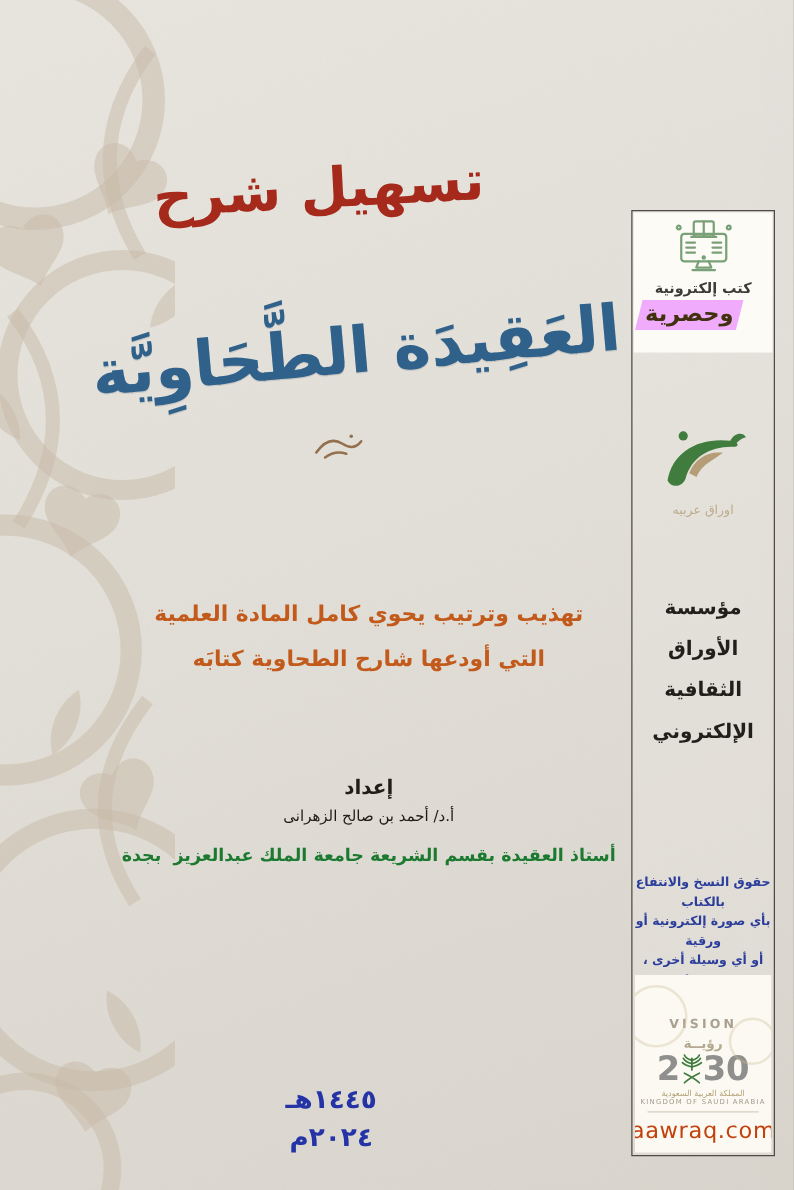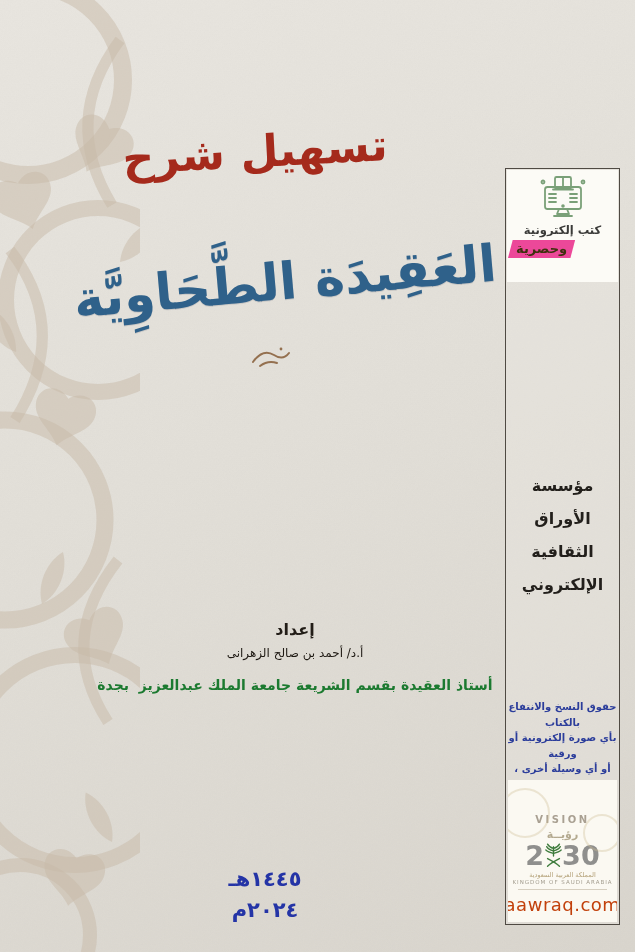--- a/index.html
+++ b/index.html
@@ -46,21 +46,21 @@
     border:1px solid #4f4a43;background:rgba(235,232,225,.35);
   }
   .ebook-card{
     position:absolute;top:1px;left:1px;right:1px;height:112px;
     background:#fcfbf6;display:flex;flex-direction:column;align-items:center;
     padding-top:5px;box-sizing:border-box;
   }
   .ebook-line{font-size:11.5px;font-weight:bold;color:#3b3b39;direction:rtl;margin-top:2px;}
   .exclusive-badge{
     align-self:flex-start;margin-top:3px;margin-left:1px;
-    background:#ec4899;color:#40310f;font-size:13px;font-weight:bold;direction:rtl;
+    background:#f0abfc;color:#40310f;font-size:18px;font-weight:bold;direction:rtl;
     padding:1px 8px 2px 8px;clip-path:polygon(7% 0,100% 0,93% 100%,0 100%);
   }
   .awraq{position:absolute;top:173px;left:0;right:0;text-align:center;}
   .awraq-caption{font-size:10px;color:#bcab8c;direction:rtl;margin-top:1px;}
   .foundation{
     position:absolute;top:300px;left:0;right:0;text-align:center;direction:rtl;
     font-size:16px;font-weight:bold;color:#221f1b;line-height:33px;
   }
   .copyright{
     position:absolute;top:530px;left:2px;right:2px;text-align:center;direction:rtl;
@@ -133,20 +133,24 @@
 
   <svg class="abs signature" width="42" height="26" viewBox="0 0 42 26">
     <g fill="none" stroke="#94704f" stroke-width="2" stroke-linecap="round">
       <path d="M3,18 Q13,4 24,11 Q33,17 39,9"></path>
       <path d="M10,22 Q18,16 27,19"></path>
     </g>
     <circle cx="31" cy="5" r="1.4" fill="#94704f"></circle>
   </svg>
 
 
+  <div class="abs subtitle">
+    <div>تهذيب وترتيب يحوي كامل المادة العلمية</div>
+    <div>التي أودعها شارح الطحاوية كتابَه</div>
+  </div>
 
   <div class="abs prepared">
     <div class="prepared-label">إعداد</div>
     <div class="preparer-name">أ.د/ أحمد بن صالح الزهرانى</div>
     <div class="preparer-title">أستاذ العقيدة بقسم الشريعة جامعة الملك عبدالعزيز  بجدة</div>
   </div>
 
   <div class="abs date-block">
     <div>١٤٤٥هـ</div>
     <div>٢٠٢٤م</div>
@@ -167,20 +171,29 @@
           <path d="M32,19 h7 M32,23 h7 M32,27 h7"></path>
           <circle cx="25" cy="31" r="0.9"></circle>
           <path d="M21,34 L19,39 H31 L29,34"></path>
           <path d="M16,41 H34"></path>
         </g>
       </svg>
       <div class="ebook-line">كتب إلكترونية</div>
       <div class="exclusive-badge">وحصرية</div>
     </div>
 
+    <div class="awraq">
+      <svg width="72" height="56" viewBox="0 0 72 58">
+        <path d="M6,44 C10,20 32,8 58,11 C64,12 66,15 62,16 C42,15 26,24 21,42 C19,49 9,51 6,44 Z" fill="#3f7c3d"></path>
+        <path d="M58,11 C61,5 68,3 71,8 C67,9 63,12 61,16 Z" fill="#3f7c3d"></path>
+        <path d="M24,38 C28,26 40,19 52,21 C44,27 34,31 30,41 Z" fill="#b59d77"></path>
+        <circle cx="19" cy="7" r="3.8" fill="#3f7c3d"></circle>
+      </svg>
+      <div class="awraq-caption">اوراق عربيه</div>
+    </div>
 
     <div class="foundation">
       <div>مؤسسة</div>
       <div>الأوراق</div>
       <div>الثقافية</div>
       <div>الإلكتروني</div>
     </div>
 
     <div class="copyright">
       <div>حقوق النسخ والانتفاع بالكتاب</div>

